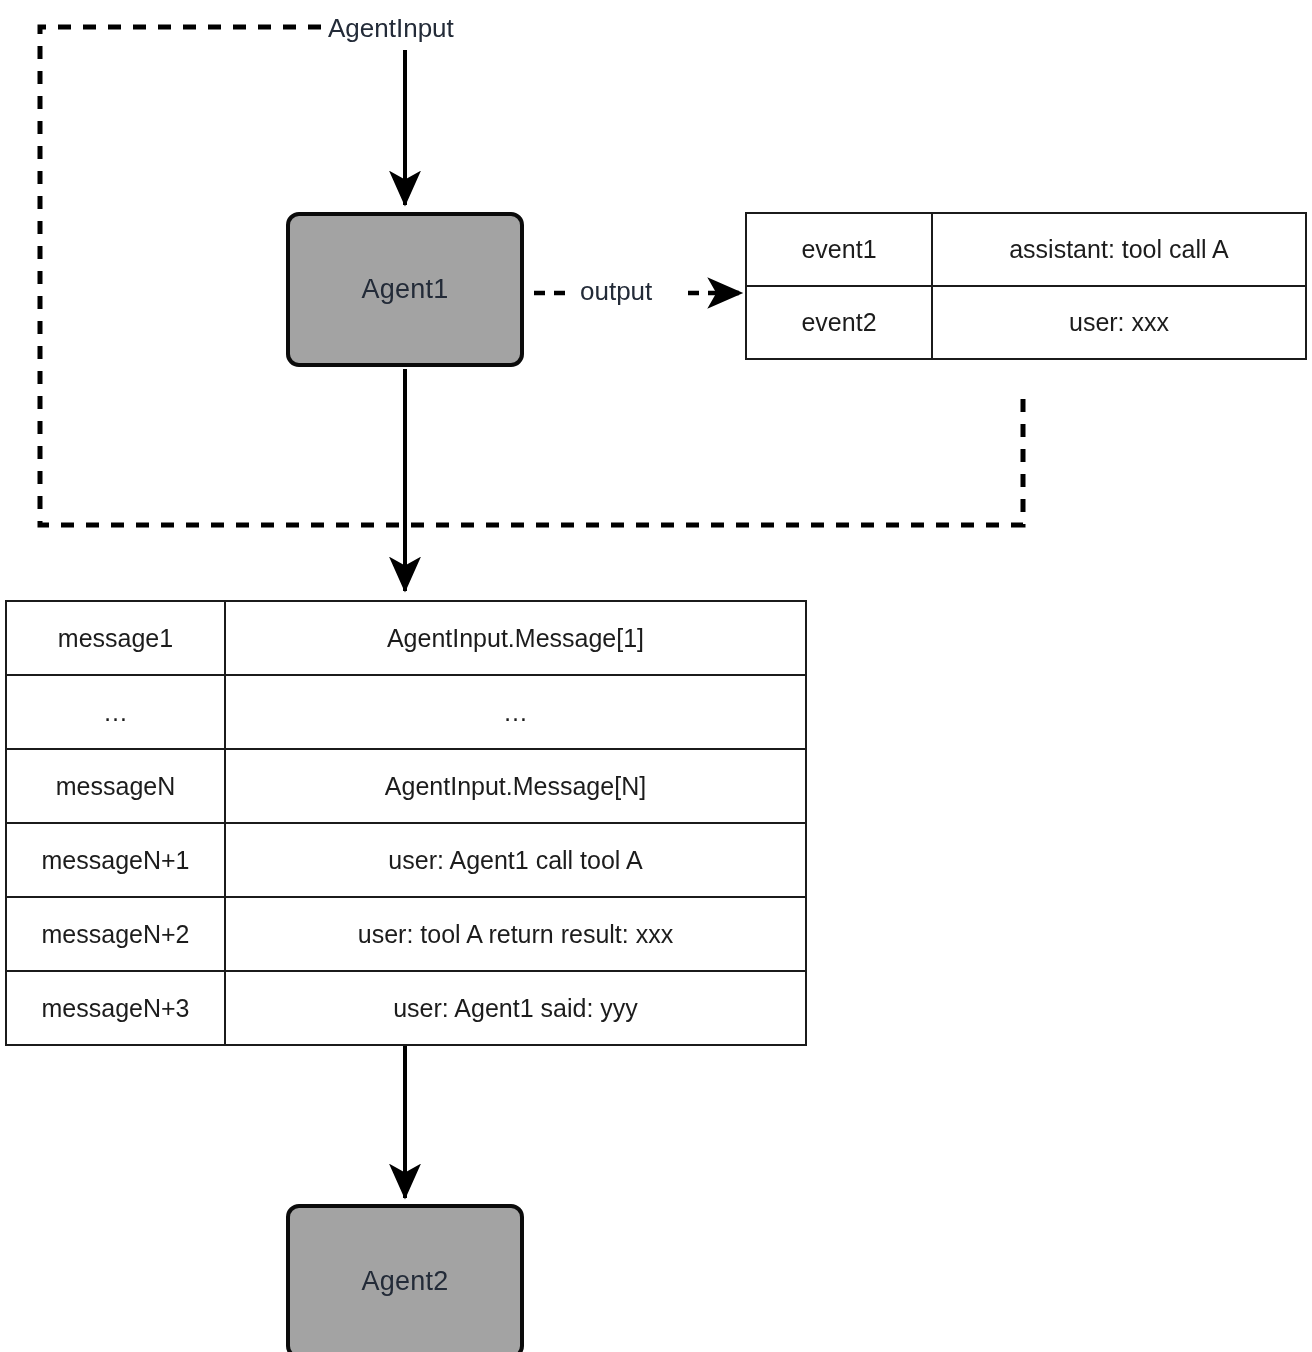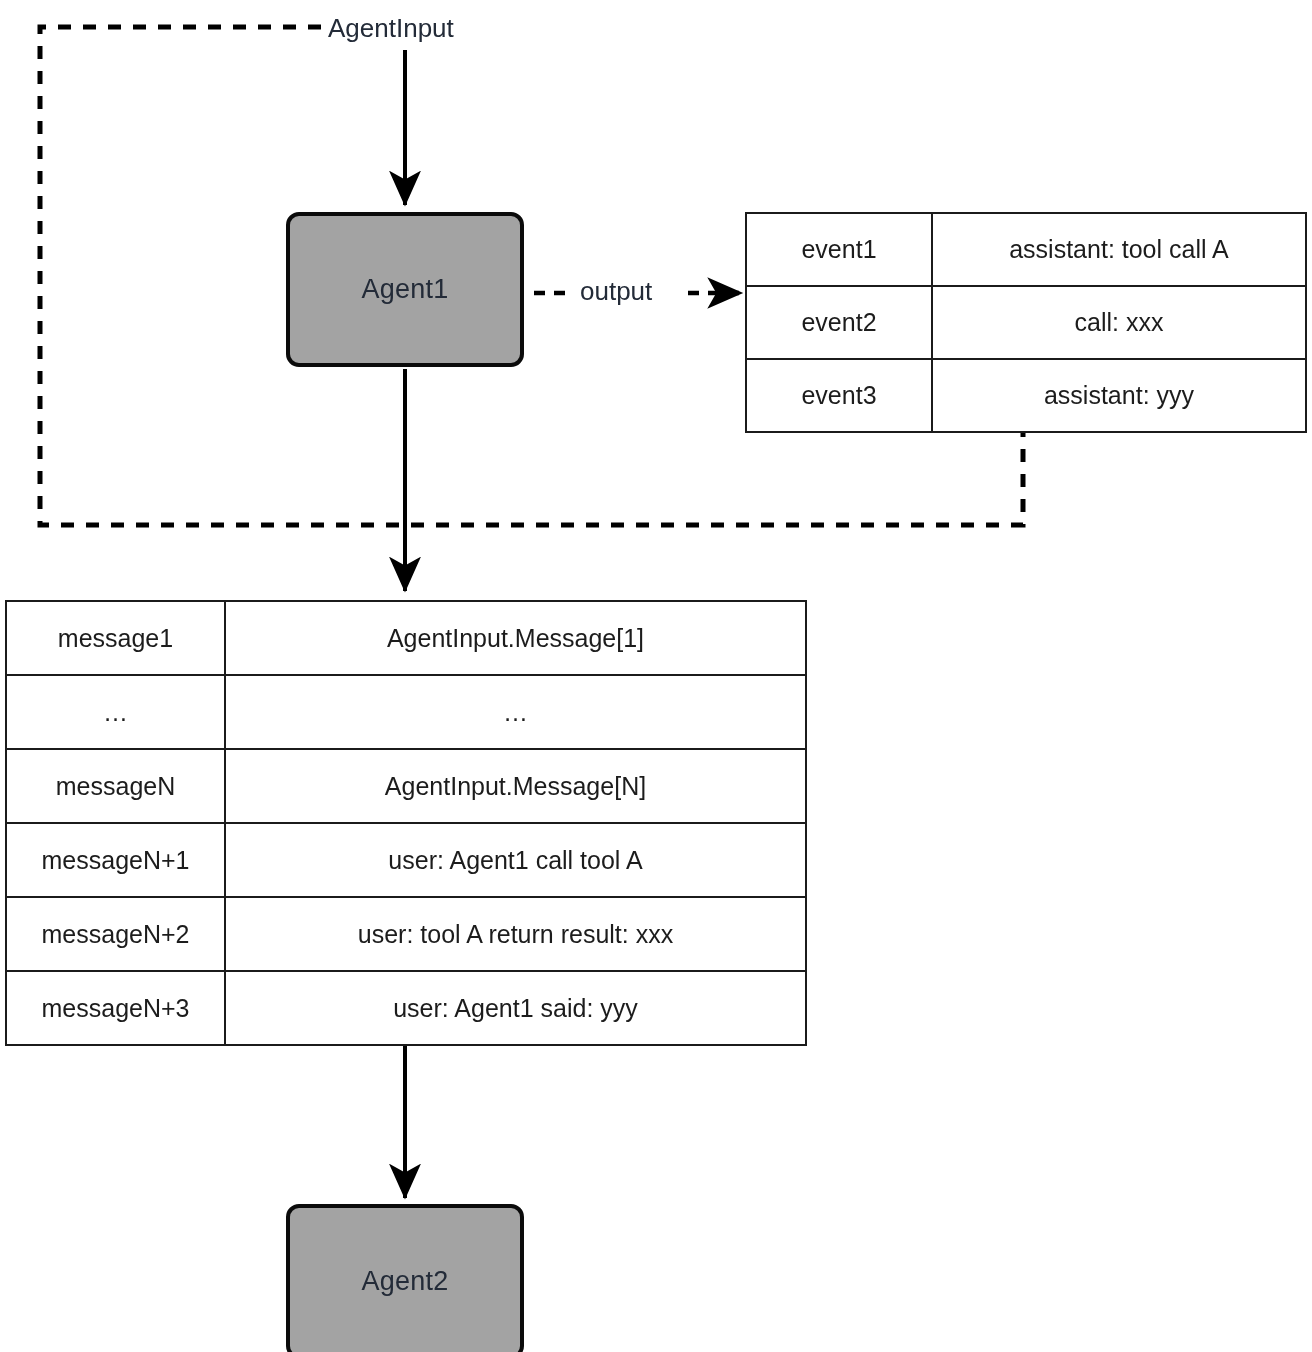--- a/index.html
+++ b/index.html
@@ -148,25 +148,21 @@
   </div>
 
   <table class="data-table" id="event-table">
     <tbody>
       <tr>
         <td class="key-col">event1</td>
         <td class="val-col">assistant: tool call A</td>
       </tr>
       <tr>
         <td class="key-col">event2</td>
-        <td class="val-col">call: xxx</td>
-      </tr>
-      <tr>
-        <td class="key-col">event3</td>
-        <td class="val-col">assistant: yyy</td>
+        <td class="val-col">user: xxx</td>
       </tr>
     </tbody>
   </table>
 
   <table class="data-table" id="message-table">
     <tbody>
       <tr>
         <td class="key-col">message1</td>
         <td class="val-col">AgentInput.Message[1]</td>
       </tr>

